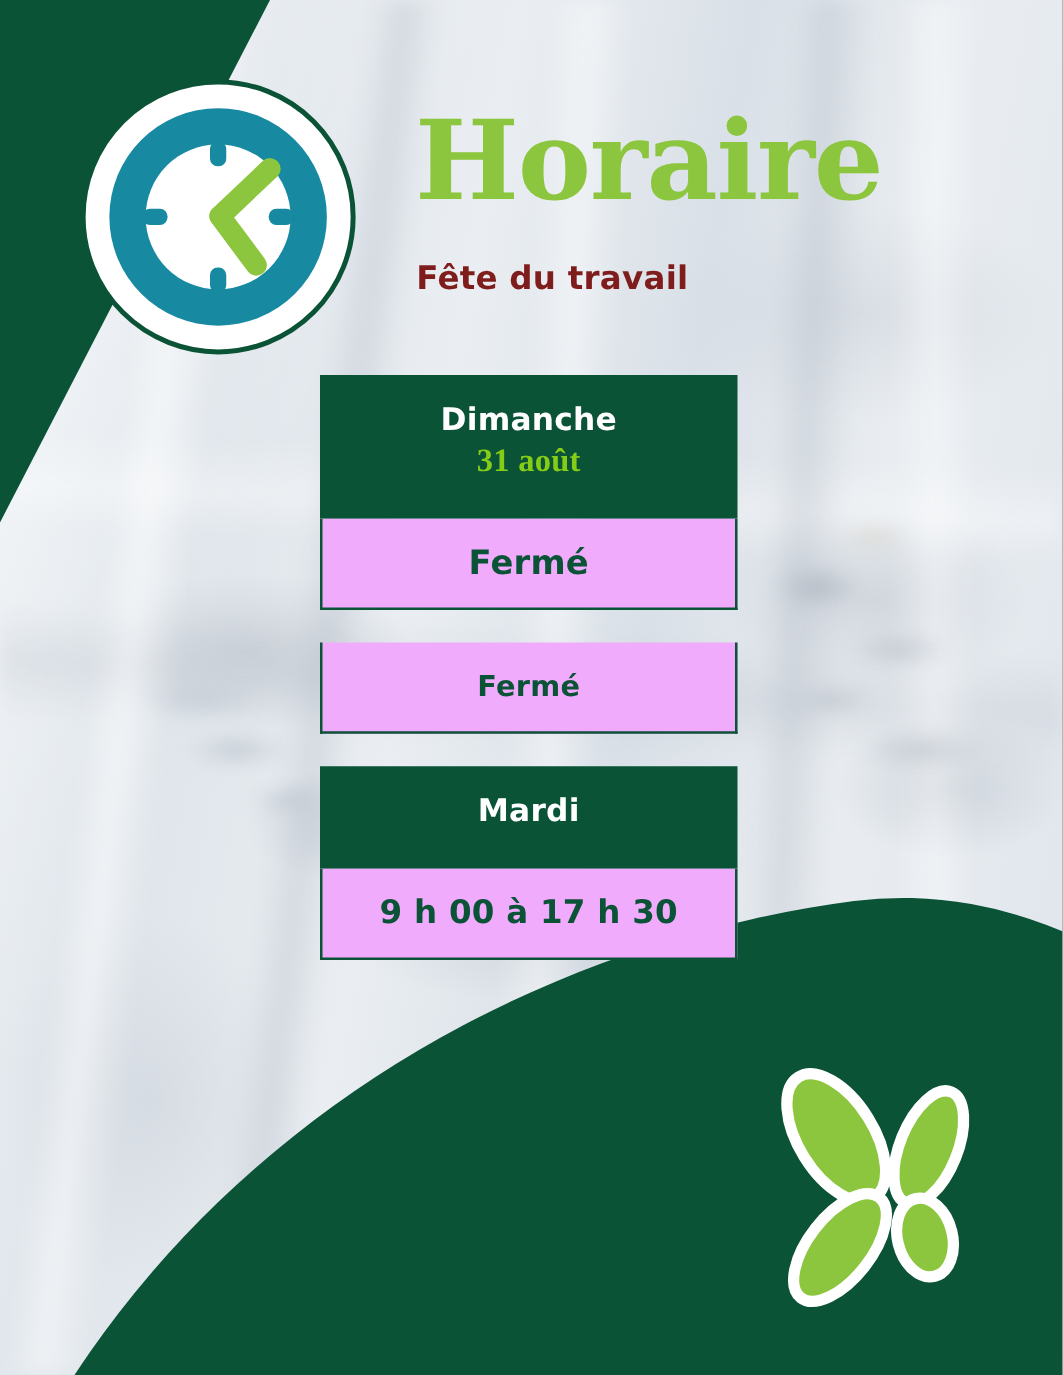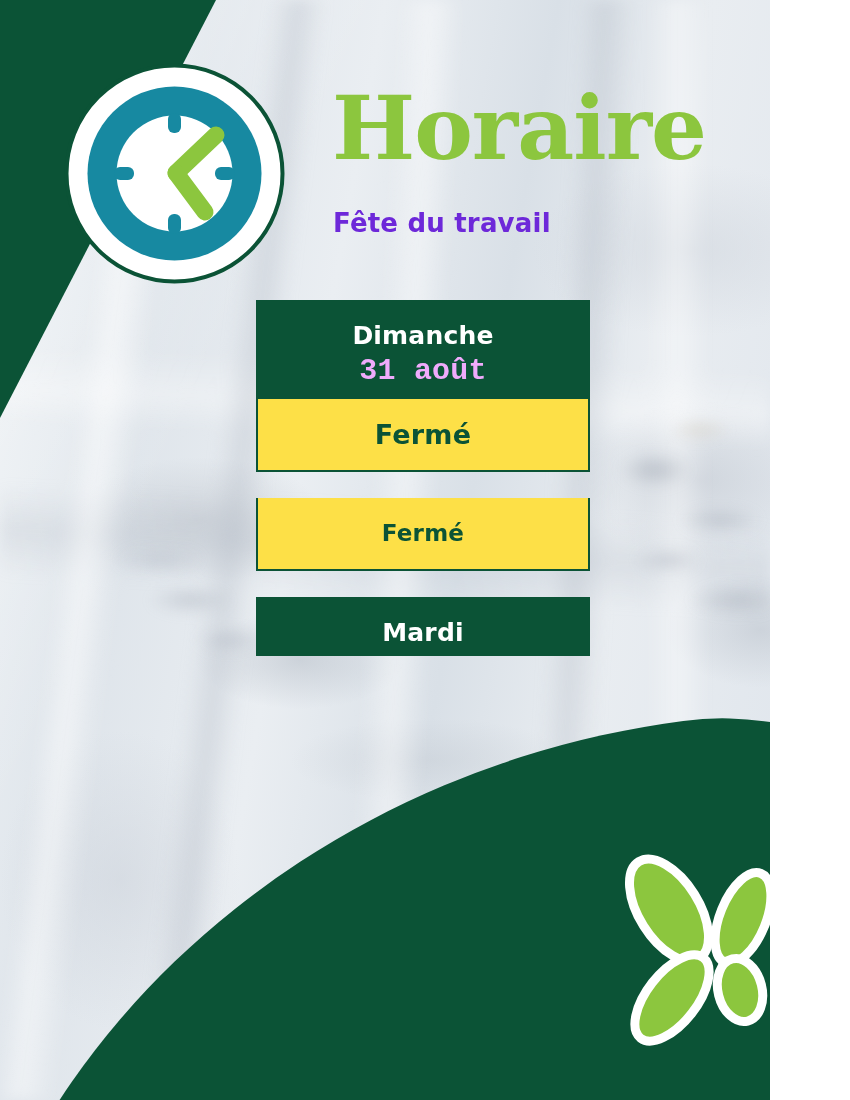--- a/index.html
+++ b/index.html
@@ -2,21 +2,21 @@
 <html><head>
 <meta charset="utf-8">
 <style>
   html,body{margin:0;padding:0;}
   body{
     width:850px;height:1100px;overflow:hidden;position:relative;
     background:#ffffff;
     font-family:"DejaVu Sans", sans-serif;
   }
   #poster{
-    position:absolute;inset:0;width:770px;height:1100px;overflow:hidden;
+    position:absolute;inset:0;width:850px;height:1100px;overflow:hidden;
     background:#e7ecf0;
   }
 
   
   .photo-bg{
     position:absolute;inset:0;
     background:
       linear-gradient(115deg, rgba(255,255,255,.55) 0%, rgba(255,255,255,0) 30%),
       radial-gradient(ellipse 180px 90px at 200px 520px, rgba(190,196,204,.55), rgba(190,196,204,0) 70%),
       radial-gradient(ellipse 150px 70px at 300px 660px, rgba(178,186,196,.50), rgba(178,186,196,0) 70%),
@@ -80,53 +80,53 @@
     font-size:88px;
     line-height:1.05;
     color:#8cc63e;
     letter-spacing:-1px;
   }
   .subtitle{
     position:absolute;left:333px;top:208px;
     font-family:"DejaVu Sans", sans-serif;
     font-weight:700;
     font-size:26px;
-    color:#6d28d9;
+    color:#7f1d1d;
     letter-spacing:.2px;
   }
 
   
   .cards{
     position:absolute;left:256px;top:300px;width:334px;
   }
   .card{margin-bottom:26px;}
   .card:last-child{margin-bottom:0;margin-top:20px;}
   .card-head{
     background:#0b5336;
-    padding:21px 10px 8px;
+    padding:21px 10px 30px;
     text-align:center;
   }
   .card-day{
     color:#ffffff;
     font-family:"DejaVu Sans", sans-serif;
     font-weight:700;
     font-size:25px;
     line-height:1.22;
     letter-spacing:.2px;
   }
   .card-date{
-    color:#f0abfc;
-    font-family:Liberation Mono, monospace;
-    font-weight:700;
-    font-size:30px;
+    color:#84cc16;
+    font-family:Liberation Serif, serif;
+    font-weight:700;
+    font-size:26px;
     line-height:1.3;
     letter-spacing:.2px;
   }
   .card-body{
-    background:#fde047;
+    background:#f0abfc;
     border:2px solid #0b5336;
     border-top:none;
     text-align:center;
     color:#0b5336;
     font-family:"DejaVu Sans", sans-serif;
     font-weight:700;
     letter-spacing:.2px;
     display:flex;align-items:center;justify-content:center;
   }
   .card-body.h1{height:71px;font-size:27px;}
@@ -180,20 +180,21 @@
     </div>
 
     <div class="card">
       <div class="card-body h2">Fermé</div>
     </div>
 
     <div class="card">
       <div class="card-head">
         <div class="card-day">Mardi</div>
       </div>
+      <div class="card-body h3">9 h 00 à 17 h 30</div>
     </div>
 
   </div>
 
   <div class="butterfly">
     <svg viewBox="0 0 180 200" width="180" height="200" aria-hidden="true">
       <g>
 
         <ellipse cx="52" cy="57" rx="30" ry="57" transform="rotate(-32 52 57)" fill="#8cc63e" stroke="#ffffff" stroke-width="9"></ellipse>
 

